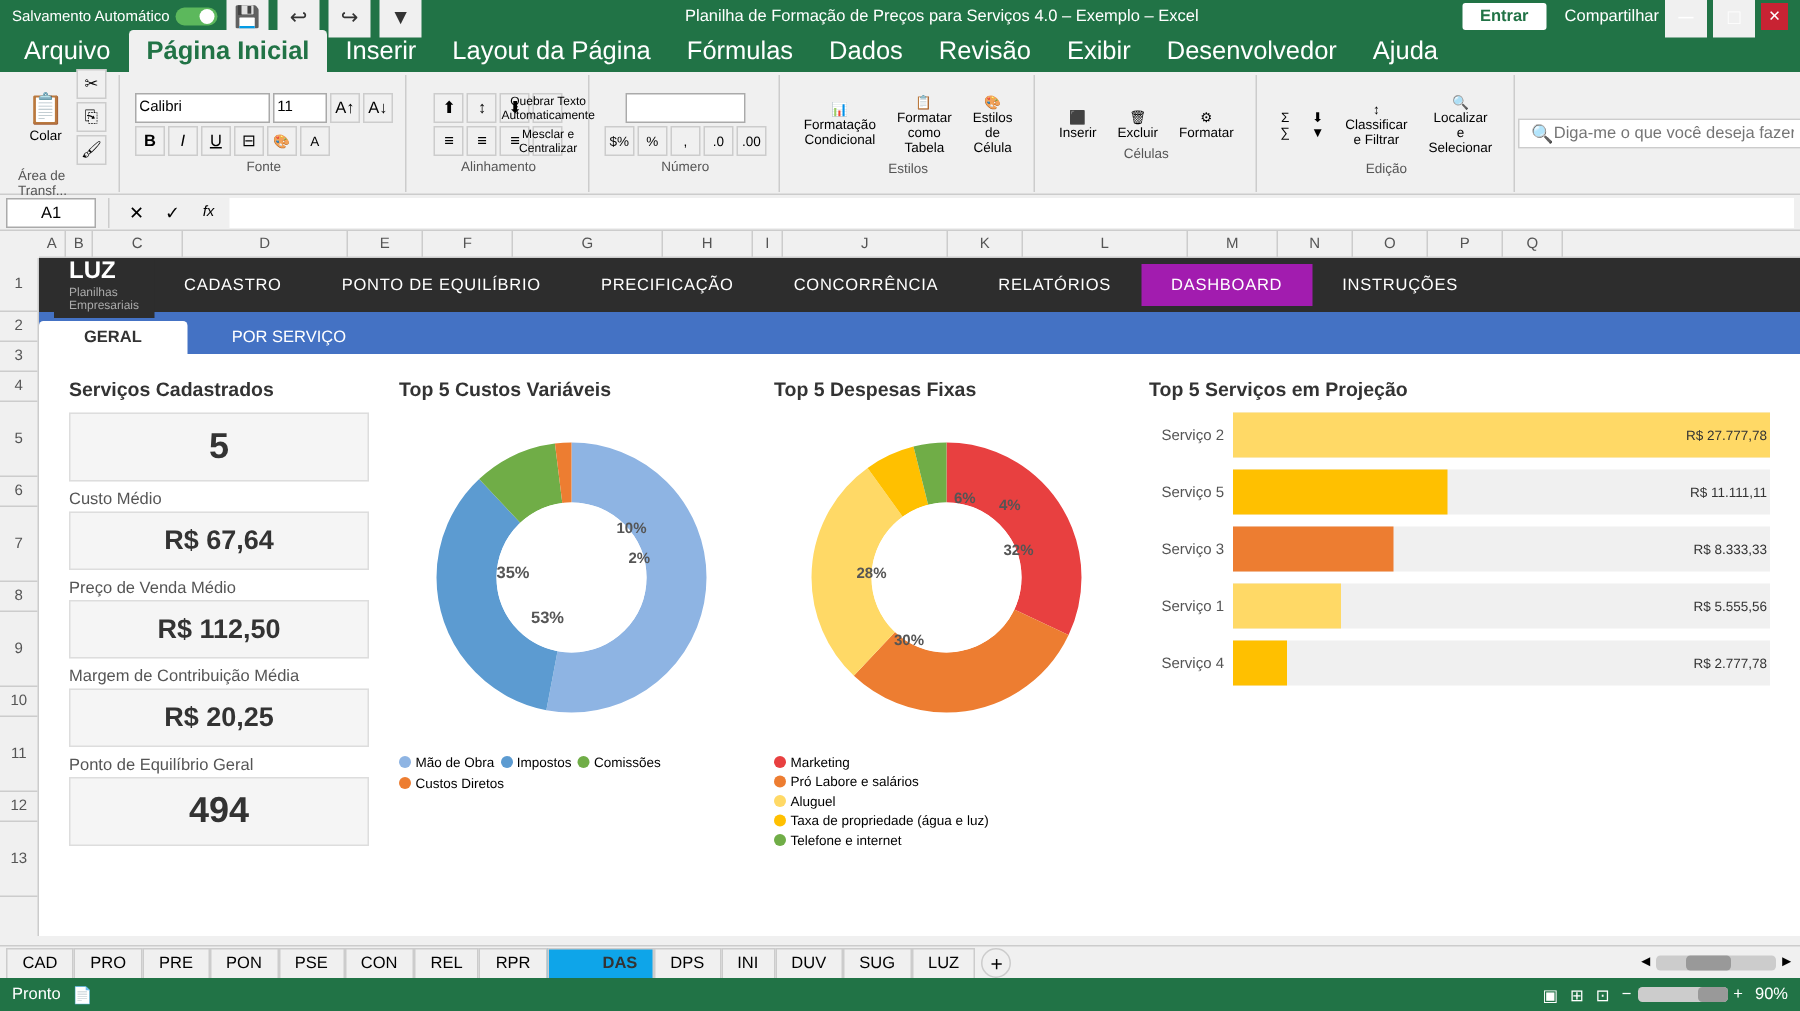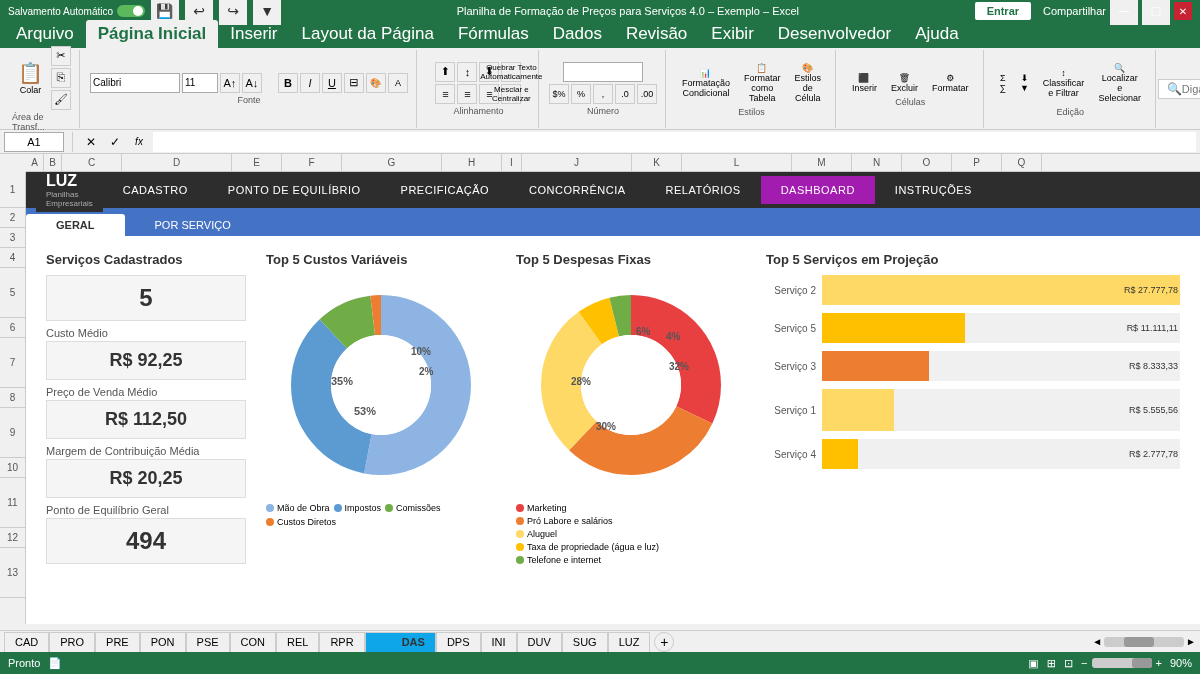--- a/index.html
+++ b/index.html
@@ -78,21 +78,21 @@
       display: flex; align-items: center; justify-content: center;
       font-size: 14px;
     }
     .ribbon-large-btn {
       display: flex; flex-direction: column; align-items: center;
       padding: 2px 6px;
       background: none; border: none; cursor: pointer;
       font-size: 9px;
     }
     .ribbon-large-btn .icon { font-size: 20px; }
-    .font-group { display: flex; gap: 16px; }
+    .font-group { display: flex; flex-direction: column; gap: 2px; }
     .font-row { display: flex; gap: 2px; align-items: center; }
     .font-select { height: 20px; font-size: 10px; border: 1px solid #aaa; padding: 0 2px; width: 90px; }
     .font-size-select { height: 20px; font-size: 10px; border: 1px solid #aaa; padding: 0 2px; width: 36px; }
     .small-btn { width: 20px; height: 20px; border: 1px solid #ccc; background: #f0f0f0; font-size: 11px; cursor: pointer; display: flex; align-items: center; justify-content: center; }
 
     
     .formula-bar {
       background: #f0f0f0;
       border-bottom: 1px solid #ccc;
       height: 24px;
@@ -584,21 +584,21 @@
     <div class="dash-body">
 
       <div class="stats-section">
         <div class="stats-title">Serviços Cadastrados</div>
         <div class="stat-box">
           <div class="stat-value">5</div>
         </div>
 
         <div class="stat-label">Custo Médio</div>
         <div class="stat-box">
-          <div class="stat-value small">R$ 92,25</div>
+          <div class="stat-value small">R$ 67,64</div>
         </div>
 
         <div class="stat-label">Preço de Venda Médio</div>
         <div class="stat-box">
           <div class="stat-value small">R$ 112,50</div>
         </div>
 
         <div class="stat-label">Margem de Contribuição Média</div>
         <div class="stat-box">
           <div class="stat-value small">R$ 20,25</div>
@@ -713,21 +713,21 @@
           <div class="bar-row">
             <div class="bar-label">Serviço 3</div>
             <div class="bar-track" style="height:30px;">
               <div class="bar-fill" style="width:30%;background:#ed7d31;"></div>
               <span class="bar-value">R$ 8.333,33</span>
             </div>
           </div>
 
           <div class="bar-row">
             <div class="bar-label">Serviço 1</div>
-            <div class="bar-track" style="height:42px;">
+            <div class="bar-track" style="height:30px;">
               <div class="bar-fill" style="width:20%;background:#ffd966;"></div>
               <span class="bar-value">R$ 5.555,56</span>
             </div>
           </div>
 
           <div class="bar-row">
             <div class="bar-label">Serviço 4</div>
             <div class="bar-track" style="height:30px;">
               <div class="bar-fill" style="width:10%;background:#ffc000;"></div>
               <span class="bar-value">R$ 2.777,78</span>

